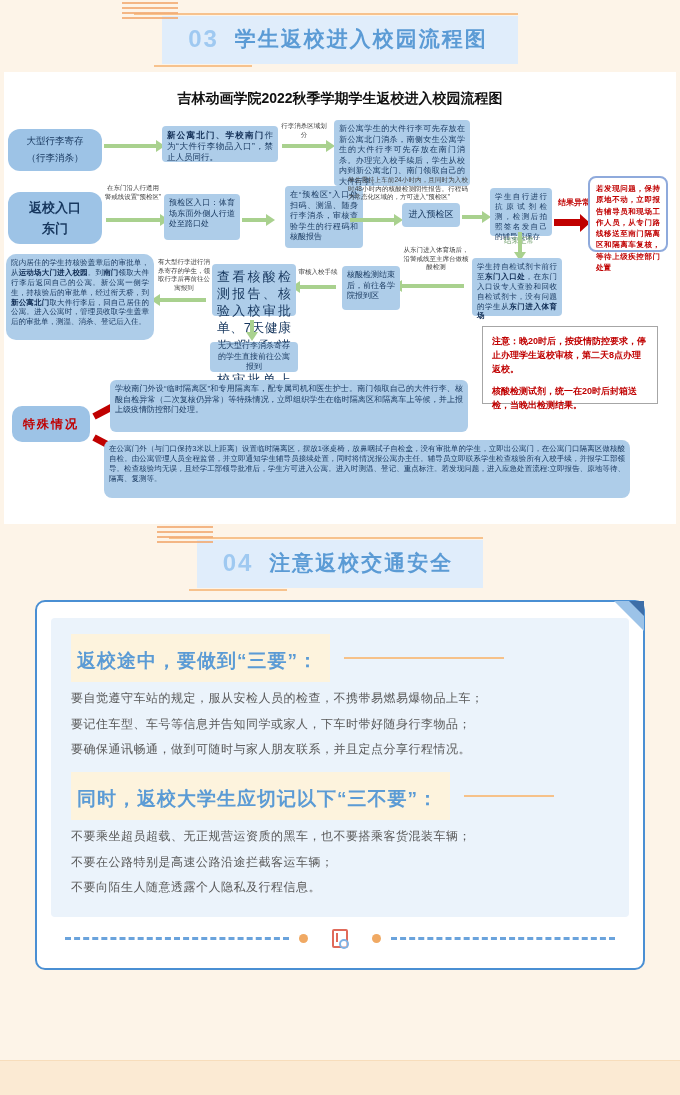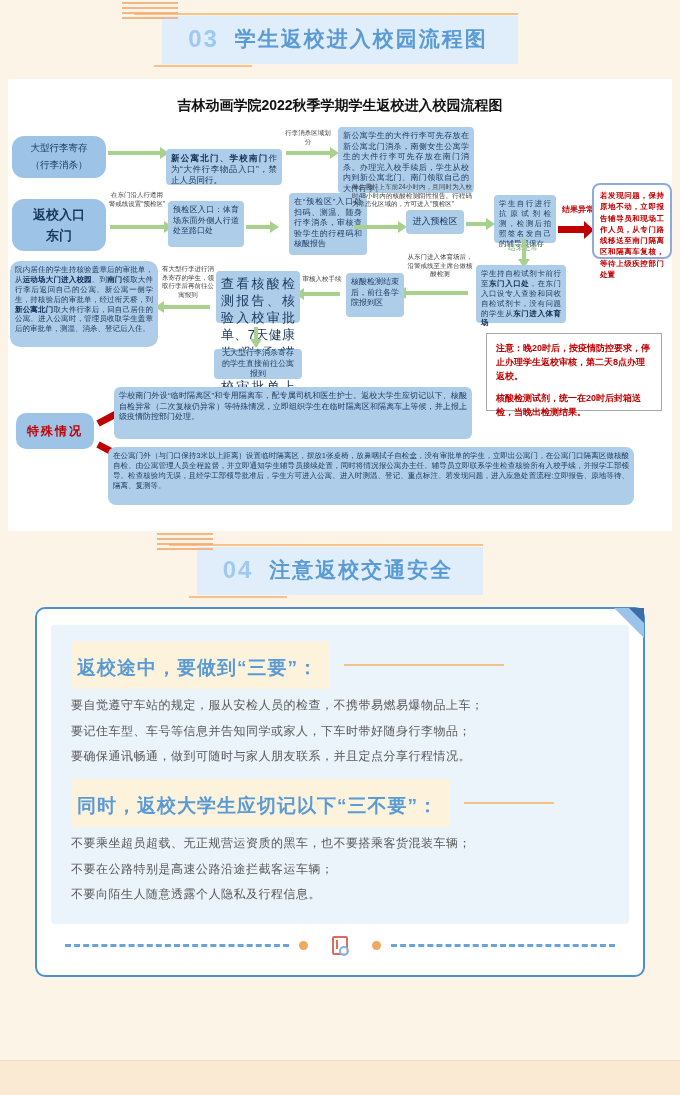--- a/index.html
+++ b/index.html
@@ -18,21 +18,21 @@
   .ribbon::after{content:"";position:absolute;bottom:-3px;left:-8px;width:98px;height:2px;background:#f7c28d;}
   .stripes{
     position:absolute;left:-40px;top:-14px;width:56px;height:19px;
     background:repeating-linear-gradient(to bottom,rgba(242,171,115,.85) 0 2px,transparent 2px 5px);
   }
   .ribbon .num{color:#9fc9f1;font-size:24px;font-weight:bold;letter-spacing:2px;margin-right:16px;vertical-align:middle;}
   .ribbon .ttl{color:#5b9bd5;font-size:21px;font-weight:bold;letter-spacing:2px;vertical-align:middle;}
 
   
   .flowpanel{
-    width:664px;height:452px;margin:15px auto 0;background:#ffffff;position:relative;
+    width:664px;height:452px;margin:8px auto 0;background:#ffffff;position:relative;padding-left:8px;
   }
   .flowtitle{position:absolute;left:0;right:0;top:18px;text-align:center;
     font-size:14px;font-weight:bold;color:#111;}
   .bx{
     position:absolute;background:#aecde9;border-radius:4px;color:#17375e;
     font-size:8px;line-height:1.32;padding:4px 5px;text-align:justify;box-sizing:border-box;
   }
   .bx.rd{border-radius:12px;background:#9dc3e6;display:flex;flex-direction:column;
     align-items:center;justify-content:center;text-align:center;}
   .bx.ctr{display:flex;align-items:center;justify-content:center;text-align:center;}
@@ -106,21 +106,21 @@
 </div>
 
 <div class="flowpanel">
   <div class="flowtitle">吉林动画学院2022秋季学期学生返校进入校园流程图</div>
 
   <div class="bx rd" style="left:4px;top:57px;width:94px;height:42px;font-size:9.5px;">
     <div>大型行李寄存</div>
     <div style="margin-top:4px">（行李消杀）</div>
   </div>
   <div class="ar" style="left:100px;top:72px;width:52px;"></div>
-  <div class="bx" style="left:158px;top:70px;width:116px;height:36px;font-size:8.5px;"><b>新公寓北门、学校南门</b>作为“大件行李物品入口”，禁止人员同行。</div>
+  <div class="bx" style="left:158px;top:54px;width:116px;height:36px;font-size:8.5px;"><b>新公寓北门、学校南门</b>作为“大件行李物品入口”，禁止人员同行。</div>
   <div class="albl" style="left:276px;top:50px;width:48px;">行李消杀区域划分</div>
   <div class="ar" style="left:278px;top:72px;width:44px;"></div>
   <div class="bx rd" style="left:4px;top:120px;width:94px;height:52px;font-size:13px;font-weight:bold;">
     <div>返校入口</div>
     <div style="margin-top:3px">东门</div>
   </div>
 
   <div class="bx" style="left:330px;top:48px;width:136px;height:66px;">新公寓学生的大件行李可先存放在新公寓北门消杀，南侧女生公寓学生的大件行李可先存放在南门消杀。办理完入校手续后，学生从校内到新公寓北门、南门领取自己的大件行李。</div>
   <div class="albl" style="left:100px;top:112px;width:58px;">在东门沿人行道用警戒线设置“预检区”</div>
   <div class="ar" style="left:102px;top:146px;width:54px;"></div>
@@ -152,21 +152,21 @@
   <div class="bx ctr" style="left:206px;top:270px;width:88px;height:30px;">无大型行李消杀寄存的学生直接前往公寓报到</div>
 
   <div class="notice" style="left:478px;top:254px;width:176px;height:78px;">
     <div>注意：晚20时后，按疫情防控要求，停止办理学生返校审核，第二天8点办理返校。</div>
     <div class="n2">核酸检测试剂，统一在20时后封箱送检，当晚出检测结果。</div>
   </div>
 
   <div class="speciallbl" style="left:8px;top:334px;width:78px;height:36px;">特殊情况</div>
   <div class="arred" style="left:90px;top:341px;width:26px;transform:rotate(-28deg);transform-origin:left center;"></div>
   <div class="arred" style="left:90px;top:362px;width:26px;transform:rotate(28deg);transform-origin:left center;"></div>
-  <div class="bx" style="left:106px;top:308px;width:358px;height:52px;border-radius:6px;">学校南门外设“临时隔离区”和专用隔离车，配专属司机和医生护士。返校大学生应切记以下、核酸自检异常（二次复核仍异常）等特殊情况，立即组织学生在临时隔离区和隔离车上等候，并上报上级疫情防控部门处理。</div>
+  <div class="bx" style="left:106px;top:308px;width:358px;height:52px;border-radius:6px;">学校南门外设“临时隔离区”和专用隔离车，配专属司机和医生护士。南门领取自己的大件行李、核酸自检异常（二次复核仍异常）等特殊情况，立即组织学生在临时隔离区和隔离车上等候，并上报上级疫情防控部门处理。</div>
   <div class="bx" style="left:100px;top:368px;width:526px;height:58px;border-radius:8px;font-size:7.5px;">在公寓门外（与门口保持3米以上距离）设置临时隔离区，摆放1张桌椅，放鼻咽拭子自检盒，没有审批单的学生，立即出公寓门，在公寓门口隔离区做核酸自检。由公寓管理人员全程监督，并立即通知学生辅导员接续处置，同时将情况报公寓办主任。辅导员立即联系学生检查核验所有入校手续，并报学工部领导。检查核验均无误，且经学工部领导批准后，学生方可进入公寓。进入时测温、登记、重点标注。若发现问题，进入应急处置流程:立即报告、原地等待、隔离、复测等。</div>
 </div>
 
 <div class="ribbon-row">
   <div class="ribbon">
     <span class="stripes"></span>
     <span class="num">04</span><span class="ttl">注意返校交通安全</span>
   </div>
 </div>
 

